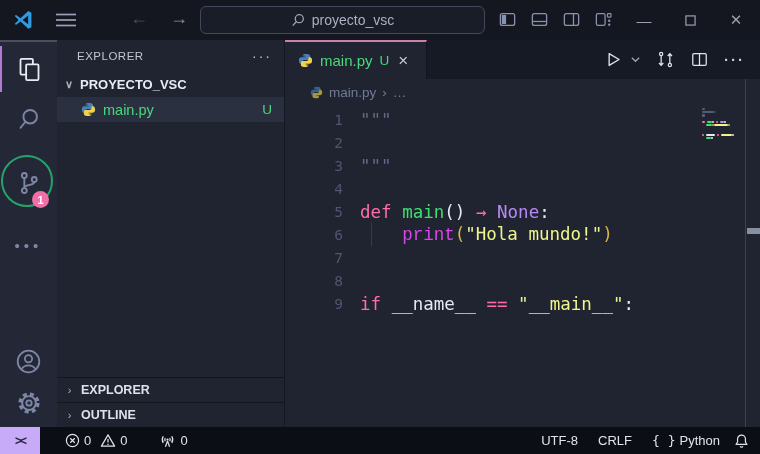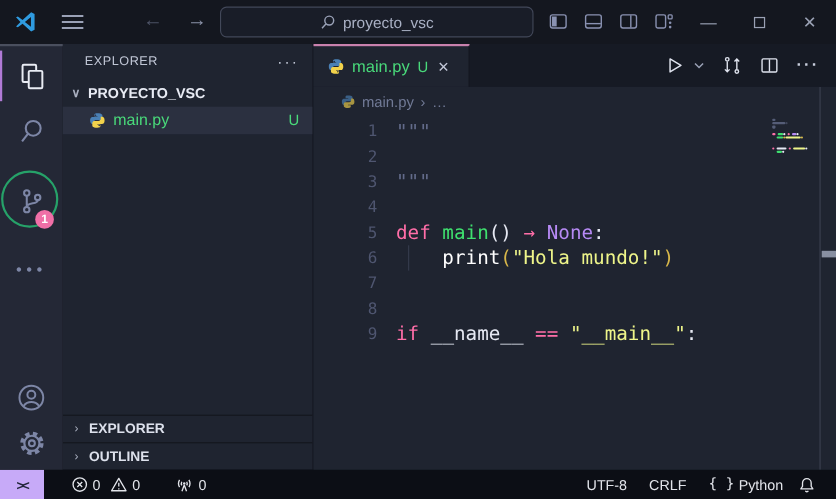--- a/index.html
+++ b/index.html
@@ -95,21 +95,21 @@
   .mm-seg { height:2.2px; border-radius:1px; }
 
   
   .statusbar { height:27px; flex:0 0 27px; background:#0c0e15; display:flex; align-items:center;
                color:#e2e4ea; font-size:13px; }
   .st-remote { width:40px; height:27px; background:#c7aaf8; color:#23263a; font-weight:bold;
                display:flex; align-items:center; justify-content:center; font-size:12px;
                letter-spacing:-2px; cursor:pointer; }
   .st-item { display:flex; align-items:center; gap:4px; padding:0 7px; height:27px; cursor:pointer; }
   .st-left { display:flex; align-items:center; }
-  .st-right { margin-left:auto; display:flex; align-items:flex-start; padding-right:12px; }
+  .st-right { margin-left:auto; display:flex; align-items:flex-start; padding-right:4px; }
   .gap-s { margin-left:6px; } .gap-m { margin-left:18px; }
   svg { display:block; }
 </style>
 </head>
 <body>
 
 <div class="app">
 
   <div class="titlebar">
     <span class="tb-logo">
@@ -294,21 +294,21 @@
           <span>›</span>
           <span class="bc-item">…</span>
         </div>
 
         <div class="code">
             <div class="code-row"><span class="ln">1</span><span class="ct"><span style="color: rgb(99, 107, 138);">"""</span></span></div>
             <div class="code-row"><span class="ln">2</span></div>
             <div class="code-row"><span class="ln">3</span><span class="ct"><span style="color: rgb(99, 107, 138);">"""</span></span></div>
             <div class="code-row"><span class="ln">4</span><span class="ct"></span></div>
             <div class="code-row"><span class="ln">5</span><span class="ct"><span style="color: rgb(255, 110, 168);">def</span><span style="color: rgb(230, 233, 243);"> </span><span style="color: rgb(63, 224, 111);">main</span><span style="color: rgb(230, 233, 243);">()</span><span style="color: rgb(230, 233, 243);"> </span><span style="color: rgb(255, 110, 168);">→</span><span style="color: rgb(230, 233, 243);"> </span><span style="color: rgb(183, 138, 245);">None</span><span style="color: rgb(230, 233, 243);">:</span></span></div>
-            <div class="code-row indented"><span class="ln">6</span><span class="ct"><span style="color: rgb(230, 233, 243);">    </span><span style="color: #ffffff;">print</span><span style="color: rgb(216, 183, 74);">(</span><span style="color: rgb(238, 245, 138);">"Hola mundo!"</span><span style="color: rgb(216, 183, 74);">)</span></span></div>
+            <div class="code-row indented"><span class="ln">6</span><span class="ct"><span style="color: rgb(230, 233, 243);">    </span><span style="color: #d946ef; font-family: Liberation Mono, monospace;">print</span><span style="color: rgb(216, 183, 74);">(</span><span style="color: rgb(238, 245, 138);">"Hola mundo!"</span><span style="color: rgb(216, 183, 74);">)</span></span></div>
             <div class="code-row"><span class="ln">7</span><span class="ct"></span></div>
             <div class="code-row"><span class="ln">8</span><span class="ct"></span></div>
             <div class="code-row"><span class="ln">9</span><span class="ct"><span style="color: rgb(255, 110, 168);">if</span><span style="color: rgb(230, 233, 243);"> </span><span style="color: rgb(230, 233, 243);">__name__</span><span style="color: rgb(230, 233, 243);"> </span><span style="color: rgb(255, 110, 168);">==</span><span style="color: rgb(230, 233, 243);"> </span><span style="color: rgb(238, 245, 138);">"__main__"</span><span style="color: rgb(230, 233, 243);">:</span></span></div>
           </div>
 
         <div class="minimap">
             <div class="mm-row">
               <span class="mm-seg" style="width: 3.3px; background: rgb(99, 107, 138); opacity: 0.8;"></span>
             </div>
             <div class="mm-row">

